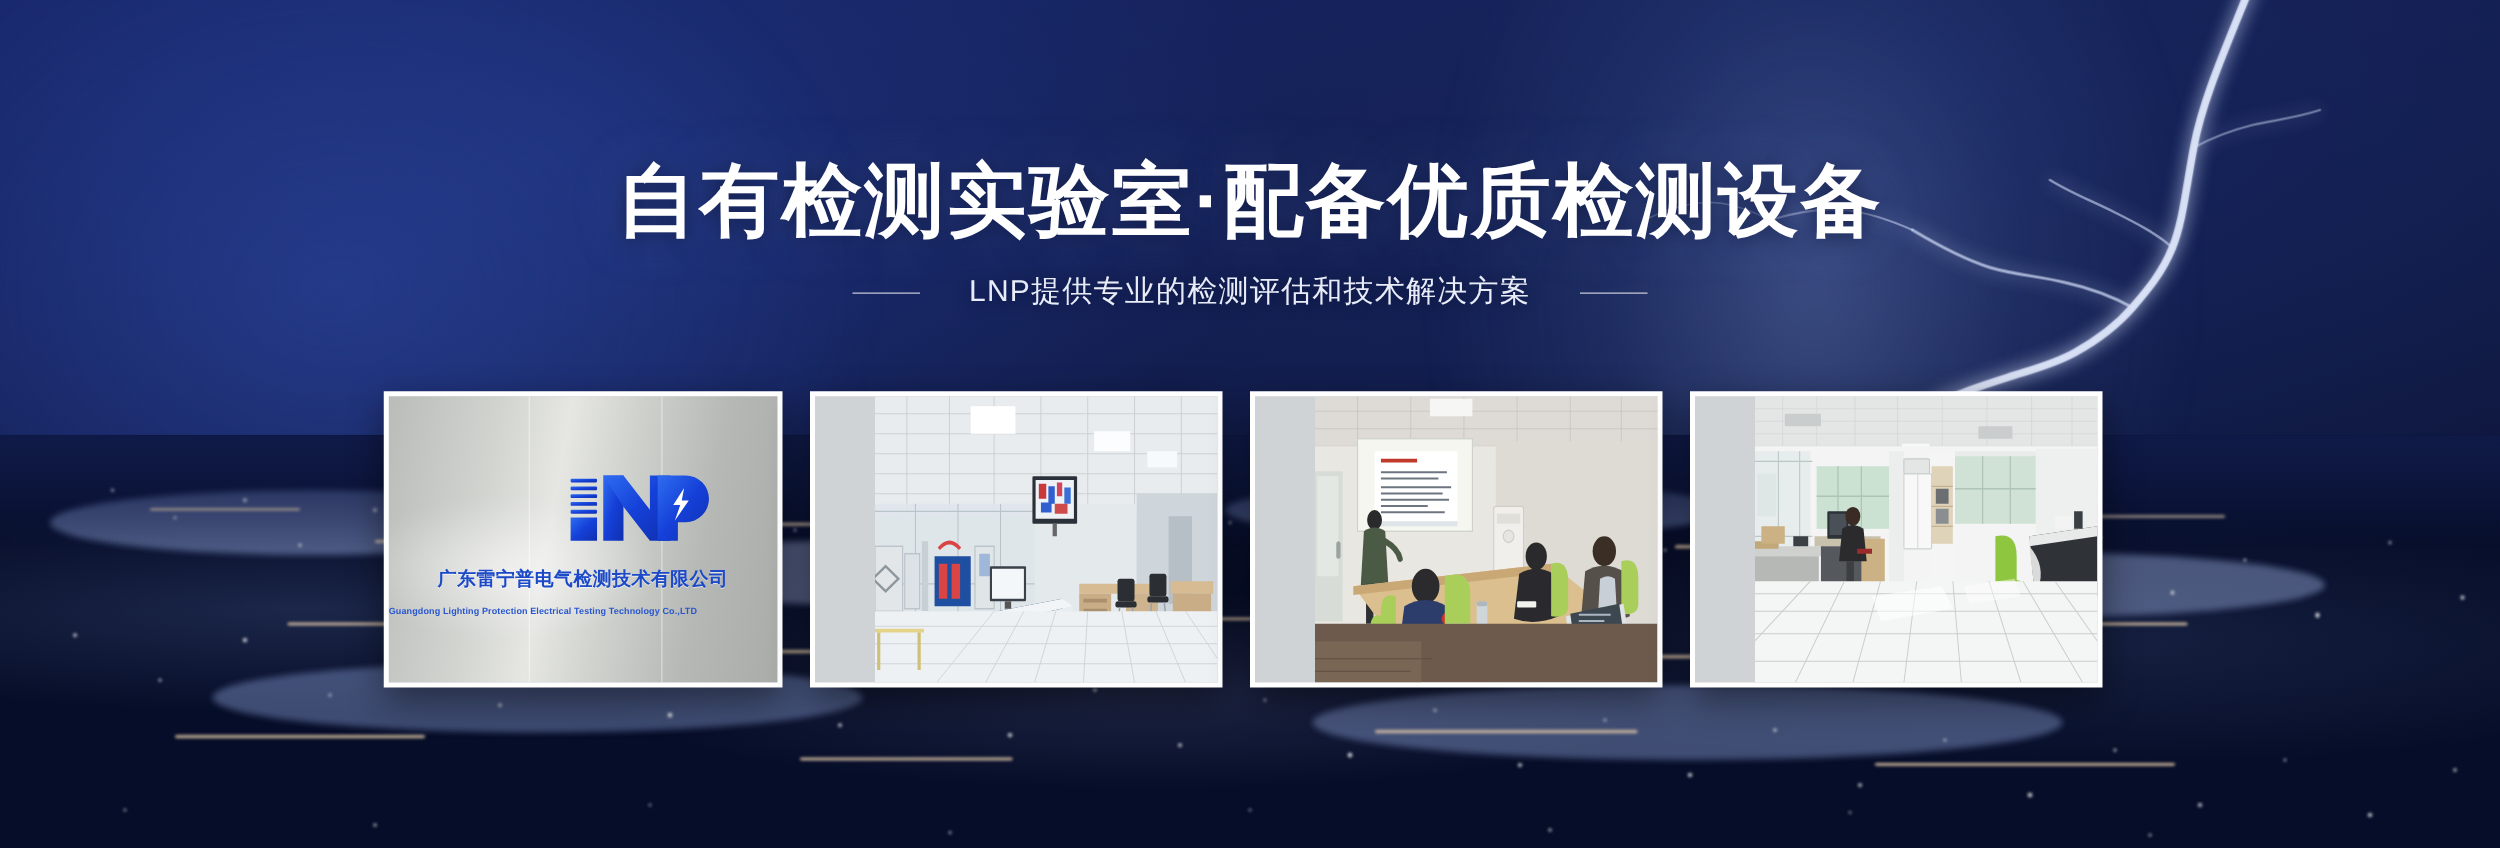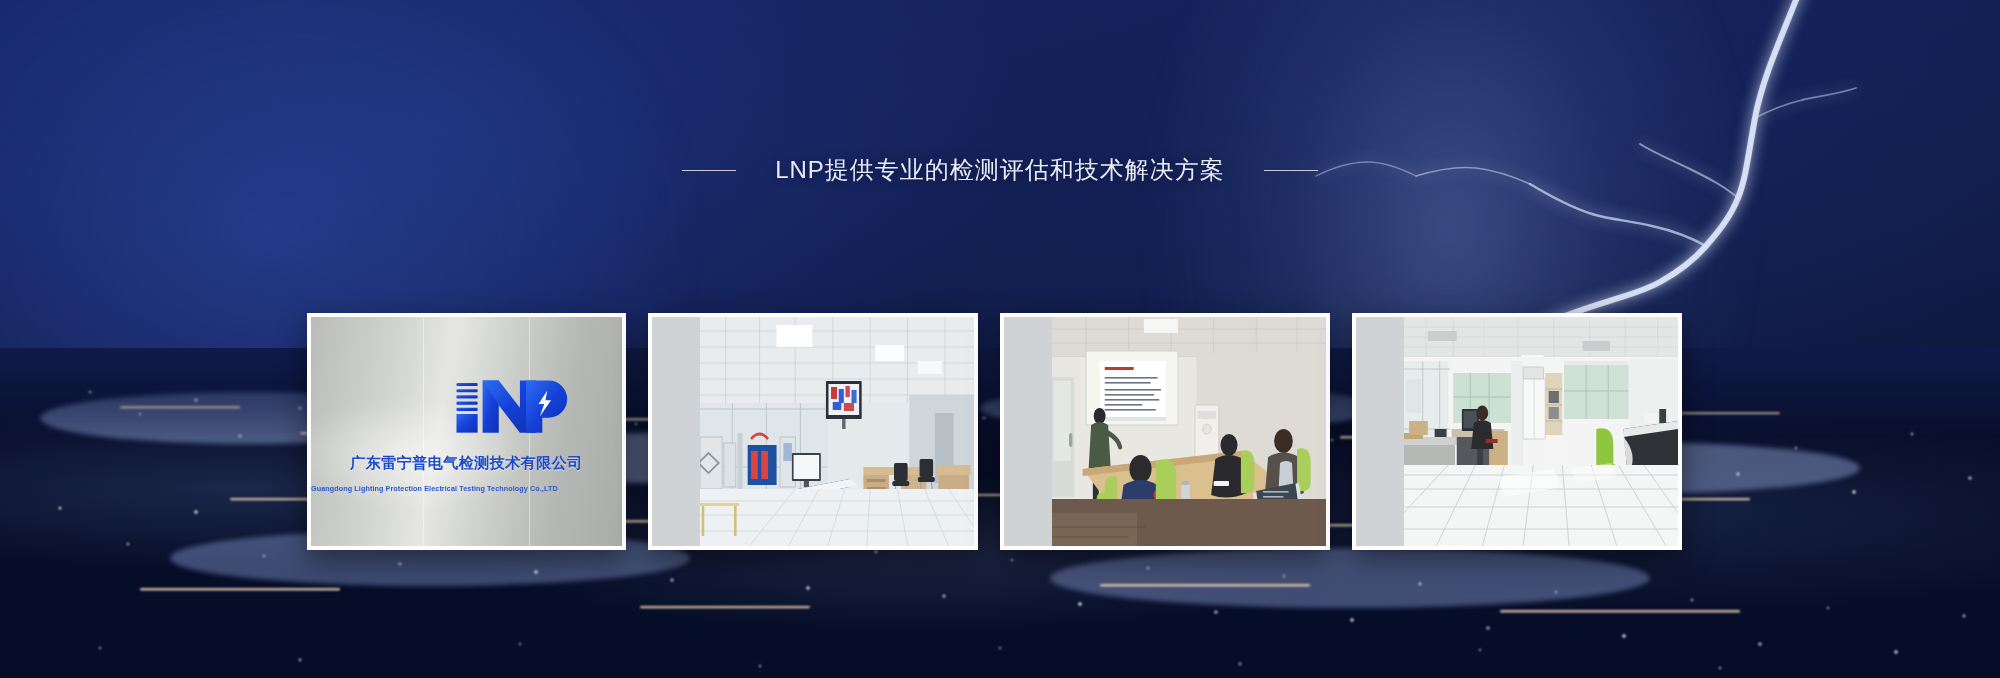--- a/index.html
+++ b/index.html
@@ -279,20 +279,21 @@
             <circle cx="1240" cy="316" r="1.4" opacity=".7"></circle>
           <circle cx="1480" cy="302" r="1.2" opacity=".6"></circle>
             <circle cx="1720" cy="320" r="1.3" opacity=".65"></circle>
         </g>
       </g>
     </svg>
     <div class="city-haze"></div>
   </div>
 
   <div class="headline-block">
+    <h1 class="headline">自有检测实验室·配备优质检测设备</h1>
     <div class="subline">
       <span class="dash"></span>
       <span class="subtitle">LNP提供专业的检测评估和技术解决方案</span>
       <span class="dash"></span>
     </div>
   </div>
 
   <div class="strip">
 
     <div class="photo p1">

